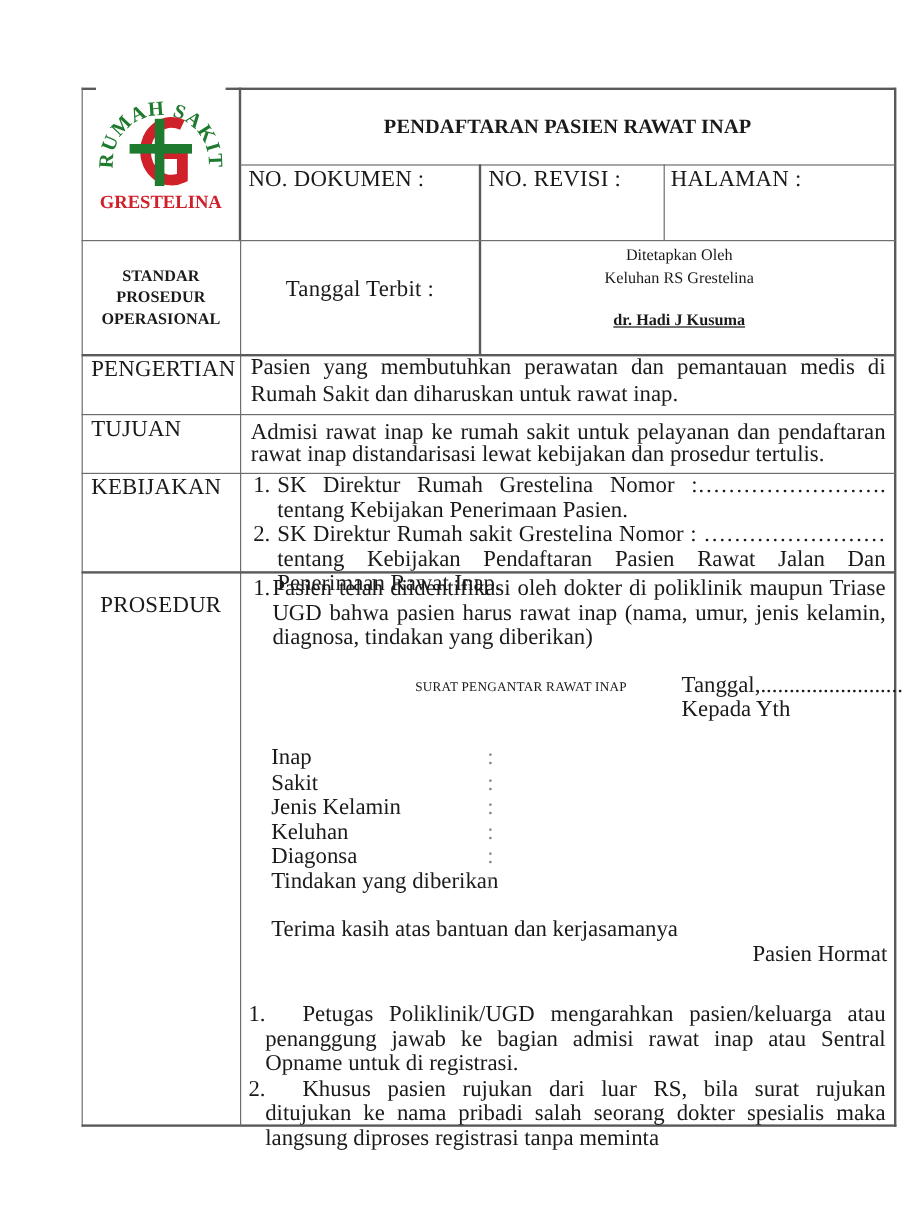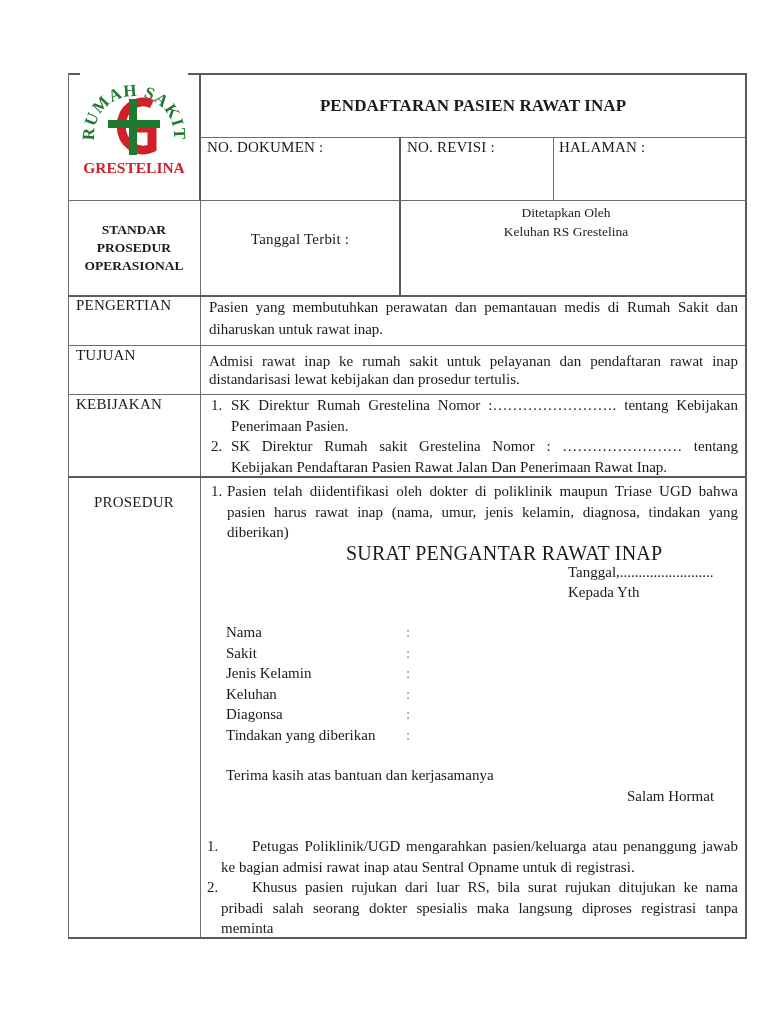--- a/index.html
+++ b/index.html
@@ -5,22 +5,22 @@
     html, body { margin: 0; padding: 0; background: #ffffff; }
     body { width: 768px; height: 1024px; position: relative; overflow: hidden;
            font-family: "Liberation Serif", "DejaVu Serif", serif; color: #1a1a1a; }
     .abs { position: absolute; }
     .line-h { position: absolute; height: 1px; background: #6e6e6e; }
     .line-v { position: absolute; width: 1px; background: #6e6e6e; }
     .thick-h { height: 2px; background: #5a5a5a; }
     .thick-v { width: 2px; background: #5a5a5a; }
 
     .title { font-weight: bold; font-size: 17px; letter-spacing: 0.1px; }
-    .label { font-size: 15px; letter-spacing: 0.2px; }
-    .body  { font-size: 15px; line-height: 20.5px; }
+    .label { font-size: 19px; letter-spacing: 0.2px; }
+    .body  { font-size: 19px; line-height: 20.5px; }
     .justify { text-align: justify; text-align-last: justify; }
     .last-left { text-align-last: left; }
 
     .logo { position: absolute; left: 80px; top: 66px; width: 108px; height: 132px; background: #fff; }
     .logo svg { display: block; }
   </style>
 </head>
 <body>
 
 <div class="line-h thick-h" style="left:68px; top:73px; width:678px;"></div>
@@ -75,20 +75,21 @@
   <div>PROSEDUR</div>
   <div>OPERASIONAL</div>
 </div>
 
 <div class="abs label" style="left:200px; top:231px; width:200px; text-align:center;">Tanggal Terbit :</div>
 
 <div class="abs" style="left:400px; top:204px; width:332px; text-align:center; font-size:13.5px; line-height:18.5px;">
   <div>Ditetapkan Oleh</div>
   <div>Keluhan RS Grestelina</div>
   <div style="height:17px;"></div>
+  <div style="font-weight:bold; text-decoration:underline;">dr. Hadi J Kusuma</div>
 </div>
 
 <div class="abs label" style="left:76px; top:297px;">PENGERTIAN</div>
 <div class="abs body justify last-left" style="left:209px; top:296px; width:529px; line-height:22px;">Pasien yang membutuhkan perawatan dan pemantauan medis di Rumah Sakit dan diharuskan untuk rawat inap.</div>
 
 <div class="abs label" style="left:76px; top:347px;">TUJUAN</div>
 <div class="abs body justify last-left" style="left:209px; top:352px; width:529px; line-height:18px;">Admisi rawat inap ke rumah sakit untuk pelayanan dan pendaftaran rawat inap distandarisasi lewat kebijakan dan prosedur tertulis.</div>
 
 <div class="abs label" style="left:76px; top:396px;">KEBIJAKAN</div>
 <div class="abs" style="left:209px; top:395px; width:529px;">
@@ -102,27 +103,27 @@
   </div>
 </div>
 
 <div class="abs label" style="left:68px; top:494px; width:132px; text-align:center;">PROSEDUR</div>
 
 <div class="abs" style="left:209px; top:481px; width:529px; padding-left:18px; box-sizing:border-box;">
   <span class="body" style="position:absolute; left:2px; top:0;">1.</span>
   <div class="body justify last-left">Pasien telah diidentifikasi oleh dokter di poliklinik maupun Triase UGD bahwa pasien harus rawat inap (nama, umur, jenis kelamin, diagnosa, tindakan yang diberikan)</div>
 </div>
 
-<div class="abs label" style="left:346px; top:542px; font-size:20px;">SURAT PENGANTAR RAWAT INAP</div>
+<div class="abs label" style="left:346px; top:567px; font-size:11px;">SURAT PENGANTAR RAWAT INAP</div>
 <div class="abs body" style="left:568px; top:562px;">Tanggal,.........................</div>
 <div class="abs body" style="left:568px; top:582px;">Kepada Yth</div>
 
 <div class="abs" style="left:226px; top:622px; width:300px;">
   <div style="position:relative; height:20.5px;">
-    <span class="body">Nama</span>
+    <span class="body">Inap</span>
     <span class="body" style="position:absolute; left:180px; color:#888;">:</span>
   </div>
   <div style="position:relative; height:20.5px;">
     <span class="body">Sakit</span>
     <span class="body" style="position:absolute; left:180px; color:#888;">:</span>
   </div>
   <div style="position:relative; height:20.5px;">
     <span class="body">Jenis Kelamin</span>
     <span class="body" style="position:absolute; left:180px; color:#888;">:</span>
   </div>
@@ -134,21 +135,21 @@
     <span class="body">Diagonsa</span>
     <span class="body" style="position:absolute; left:180px; color:#888;">:</span>
   </div>
   <div style="position:relative; height:20.5px;">
     <span class="body">Tindakan yang diberikan</span>
     <span class="body" style="position:absolute; left:180px; color:#888;">:</span>
   </div>
 </div>
 
 <div class="abs body" style="left:226px; top:765px;">Terima kasih atas bantuan dan kerjasamanya</div>
-<div class="abs body" style="left:627px; top:786px;">Salam Hormat</div>
+<div class="abs body" style="left:627px; top:786px;">Pasien Hormat</div>
 
 <div class="abs" style="left:207px; top:836px; width:531px;">
   <div style="position:relative; padding-left:14px;">
     <span class="body" style="position:absolute; left:0; top:0;">1.</span>
     <div class="body justify last-left" style="text-indent:31px;">Petugas Poliklinik/UGD mengarahkan pasien/keluarga atau penanggung jawab ke bagian admisi rawat inap atau Sentral Opname untuk di registrasi.</div>
   </div>
   <div style="position:relative; padding-left:14px;">
     <span class="body" style="position:absolute; left:0; top:0;">2.</span>
     <div class="body justify last-left" style="text-indent:31px;">Khusus pasien rujukan dari luar RS, bila surat rujukan ditujukan ke nama pribadi salah seorang dokter spesialis maka langsung diproses registrasi tanpa meminta</div>
   </div>

